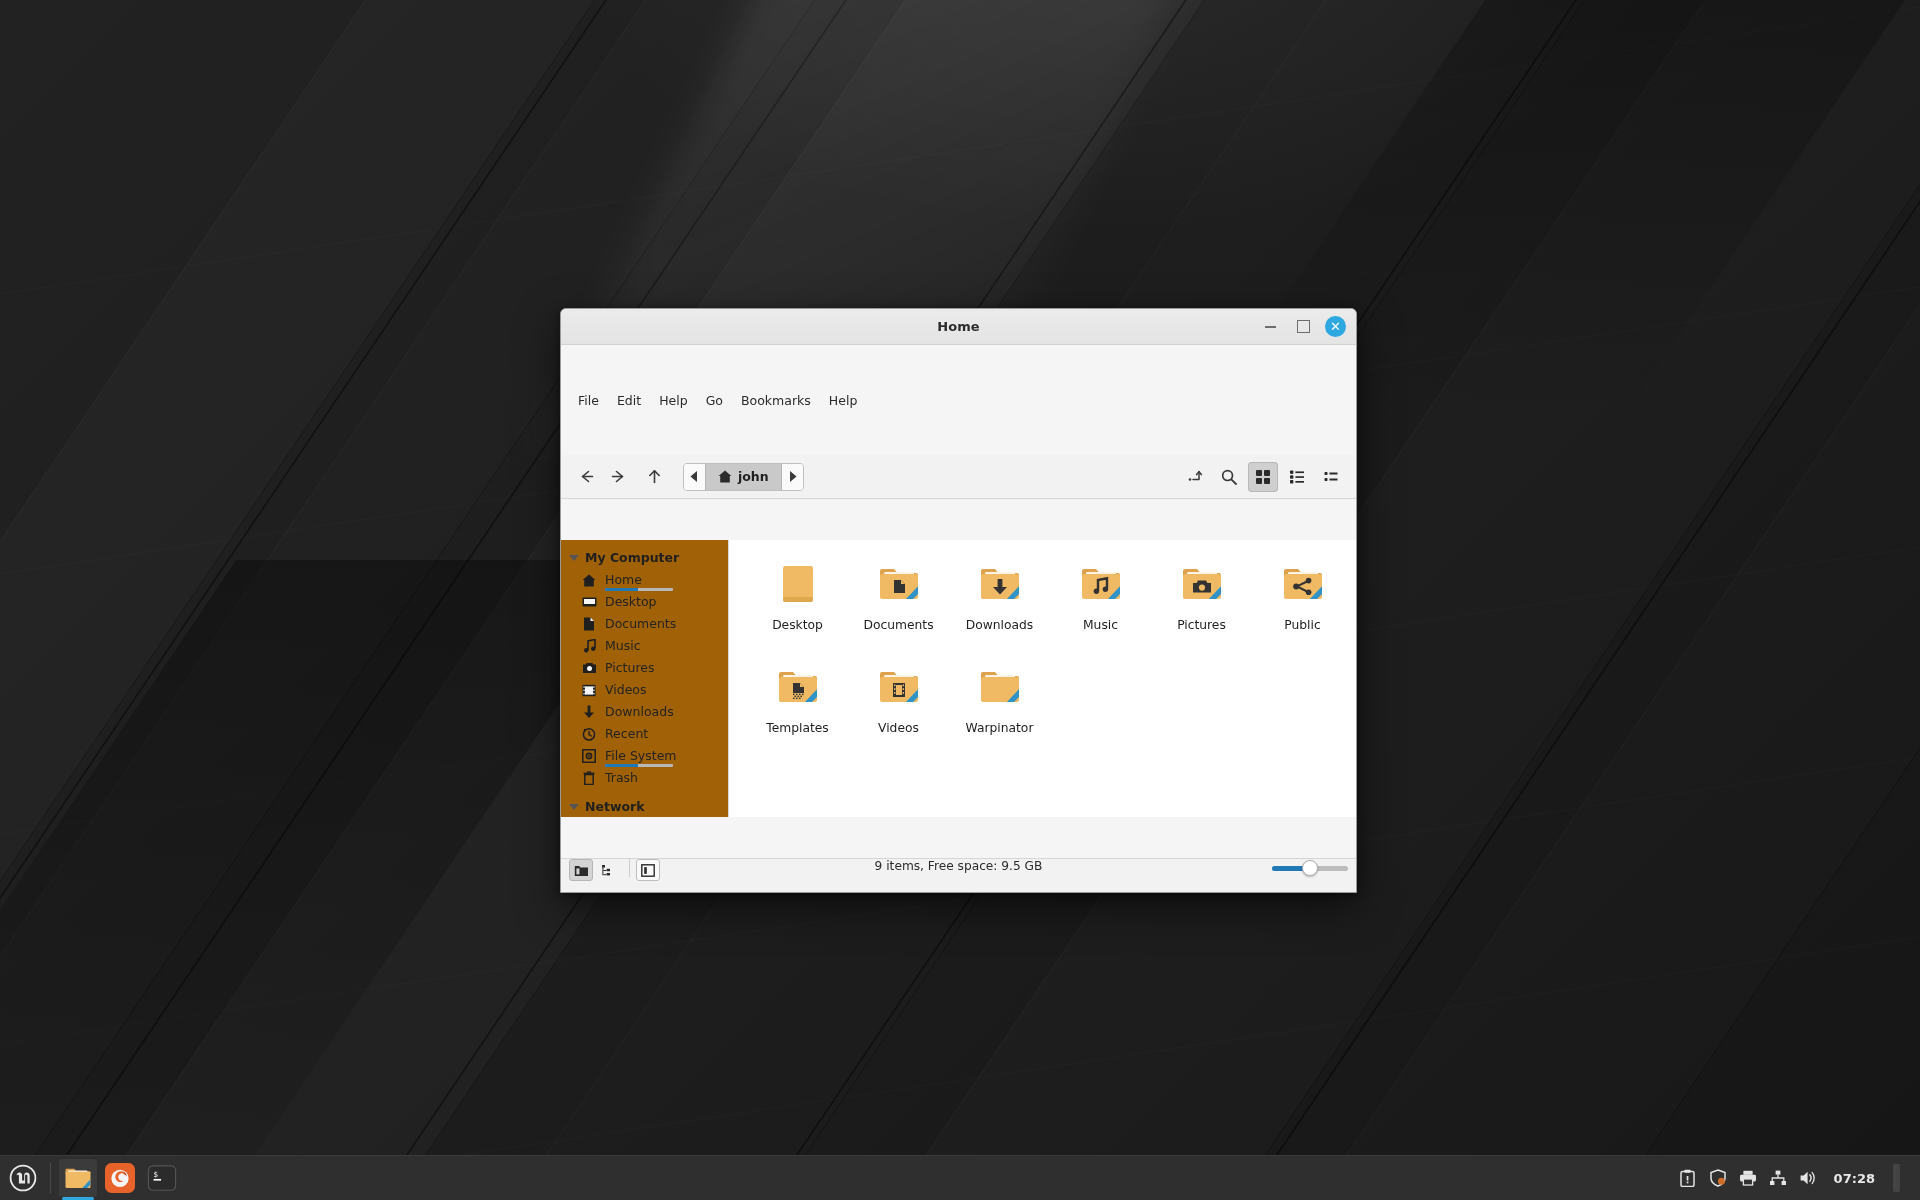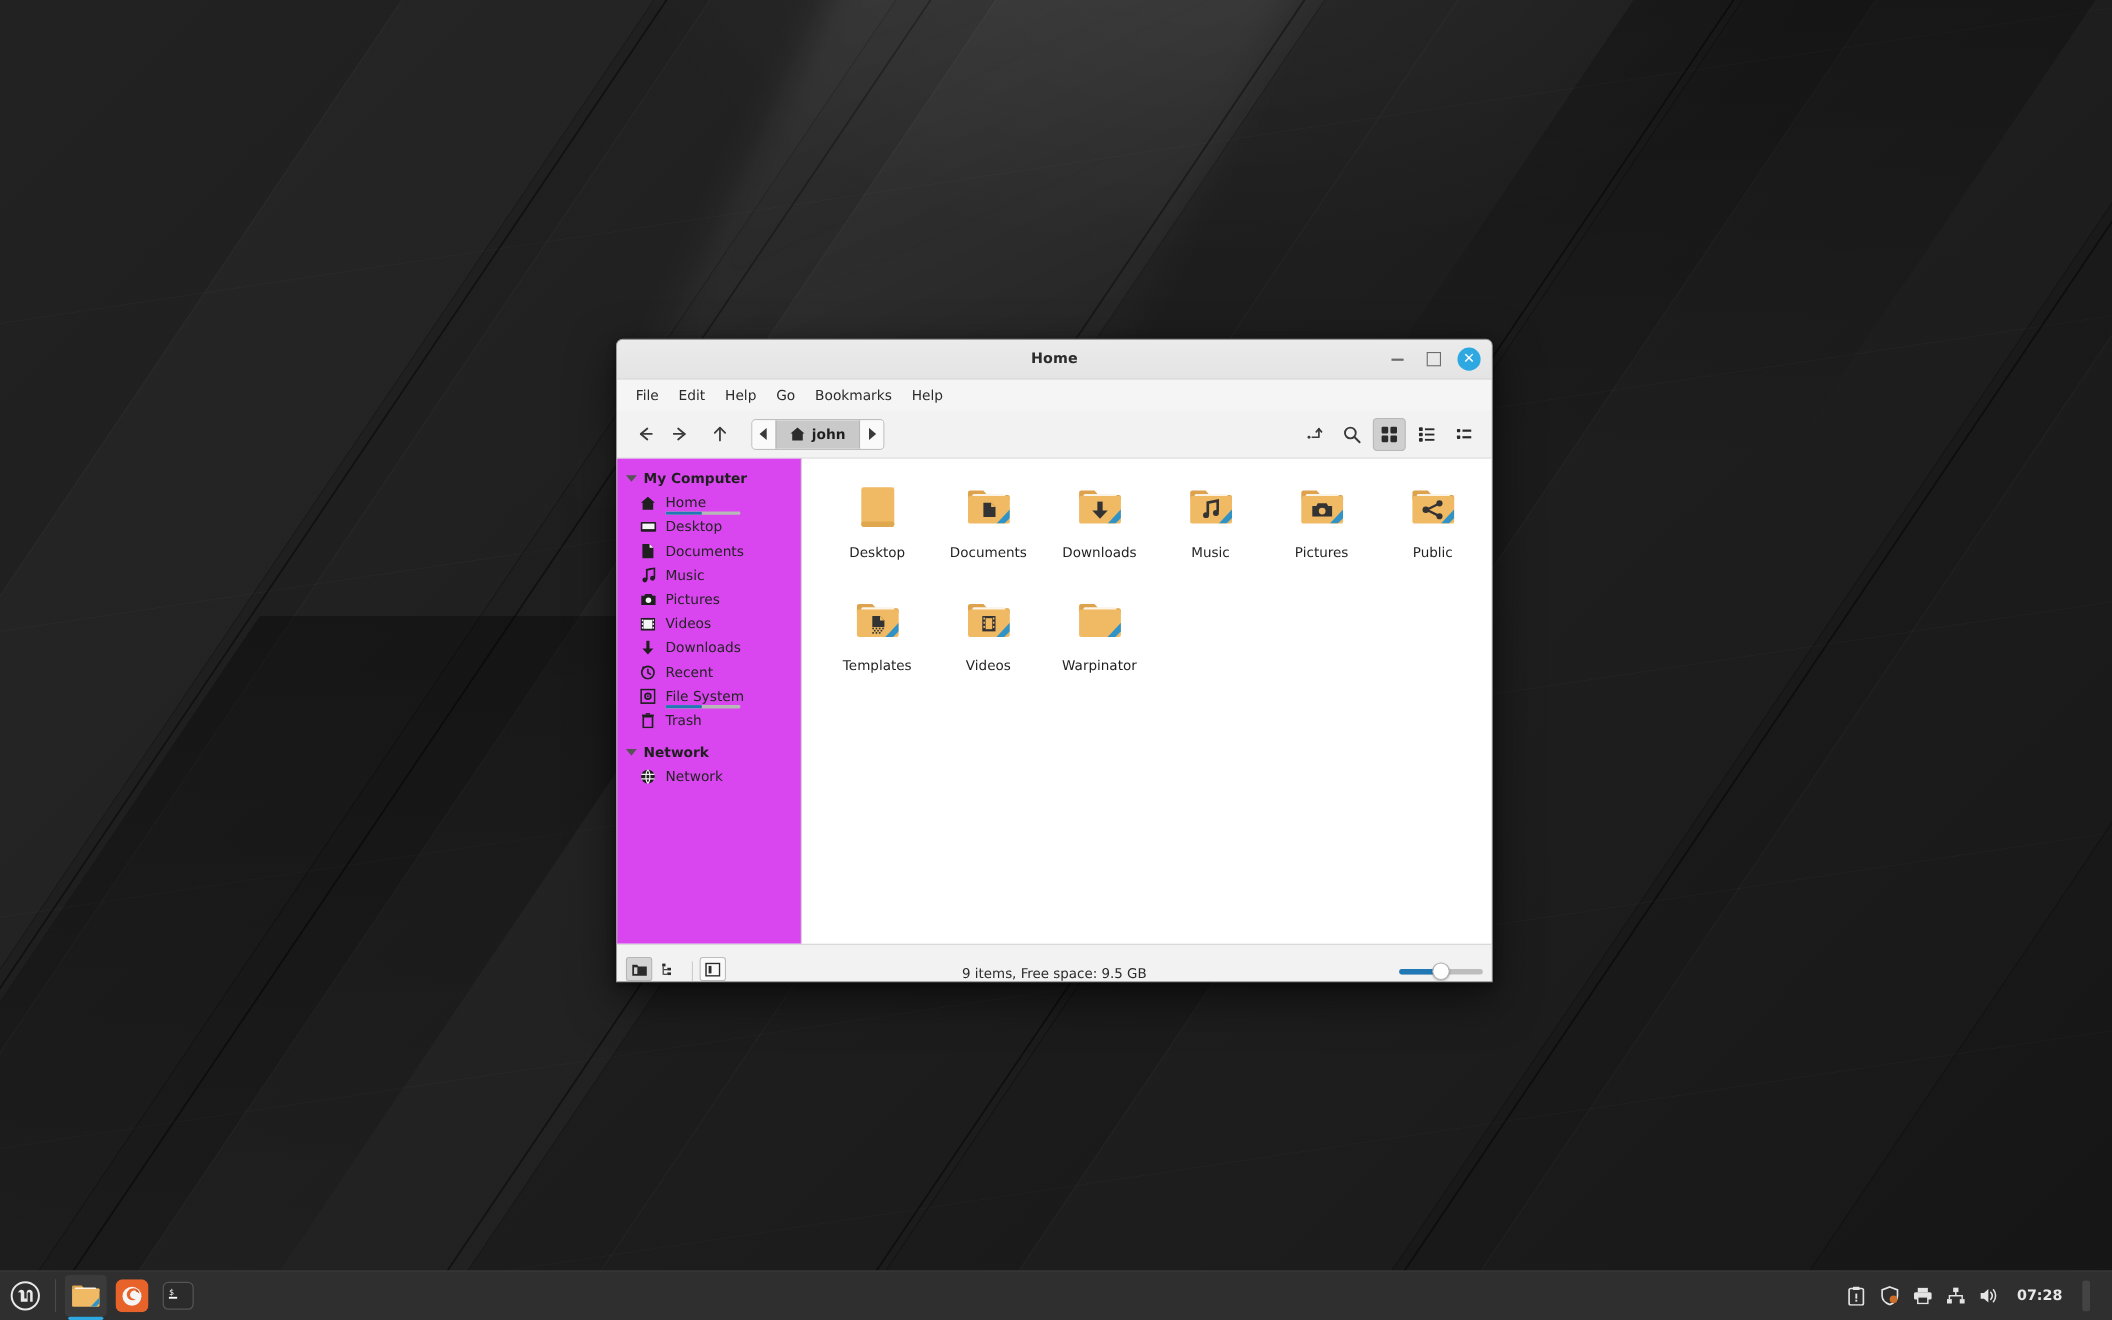--- a/index.html
+++ b/index.html
@@ -56,20 +56,21 @@
   
   #fm-window {
     position: absolute;
     left: 560px; top: 308px; width: 797px; height: 585px;
     background: #f5f5f5;
     border: 1px solid #9a9a9a;
     border-radius: 6px 6px 0 0;
     box-shadow: 0 14px 42px rgba(0,0,0,0.55), 0 2px 8px rgba(0,0,0,0.4);
     display: flex; flex-direction: column;
     overflow: hidden;
+    gap: 41px;
   }
   .titlebar {
     height: 36px; min-height: 36px;
     background: linear-gradient(180deg, #ebebeb, #e4e4e4);
     border-bottom: 1px solid #d2d2d2;
     display: flex; align-items: center;
     position: relative;
   }
   .title-text {
     position: absolute; left: 0; right: 0; text-align: center;
@@ -144,21 +145,21 @@
     border-left: 1px solid #b5b5b5; border-right: 1px solid #b5b5b5;
     font-size: 12.5px; color: #1f1f1f; font-weight: 600;
     cursor: pointer;
   }
 
   
   .win-body { flex: 1; display: flex; min-height: 0; }
 
   .sidebar {
     width: 168px; min-width: 168px;
-    background: #d946ef;
+    background: #a16207;
     border-right: 1px solid #d9d9d9;
     padding-top: 6px;
     overflow: hidden;
   }
   .sb-section {
     display: flex; align-items: center; gap: 6px;
     padding: 4px 8px 4px 8px;
     font-size: 12.5px; font-weight: 700; color: #1f1f1f;
     cursor: pointer;
   }
@@ -196,21 +197,21 @@
     cursor: pointer; border-radius: 4px;
   }
   .file-icon { width: 48px; height: 48px; margin-bottom: 10px; }
   .file-label { font-size: 12.3px; color: #1f1f1f; text-align: center; line-height: 14px; }
 
   
   .statusbar {
     height: 34px; min-height: 34px;
     background: #f2f2f2;
     border-top: 1px solid #d6d6d6;
-    display: flex; align-items: flex-end;
+    display: flex; align-items: flex-start;
     padding: 0 8px;
     position: relative;
   }
   .st-btn {
     width: 24px; height: 22px;
     display: flex; align-items: center; justify-content: center;
     border: 1px solid transparent; border-radius: 3px; cursor: pointer;
     margin-right: 3px;
   }
   .st-btn.on { background: #d4d4d4; border-color: #b6b6b6; }

